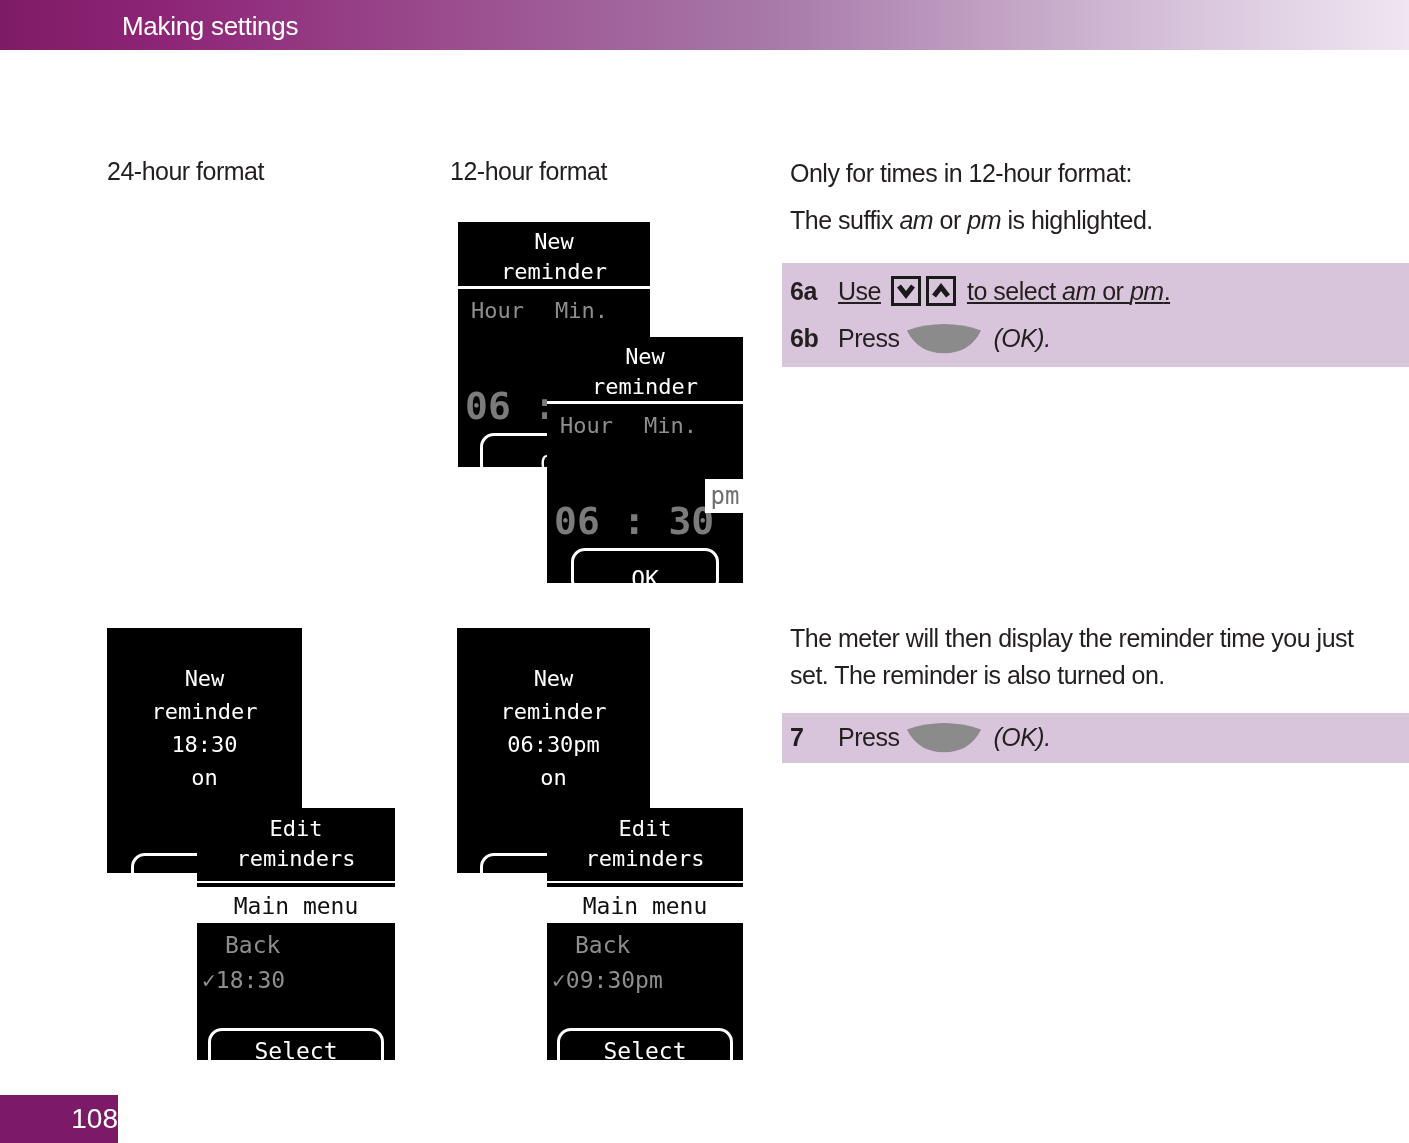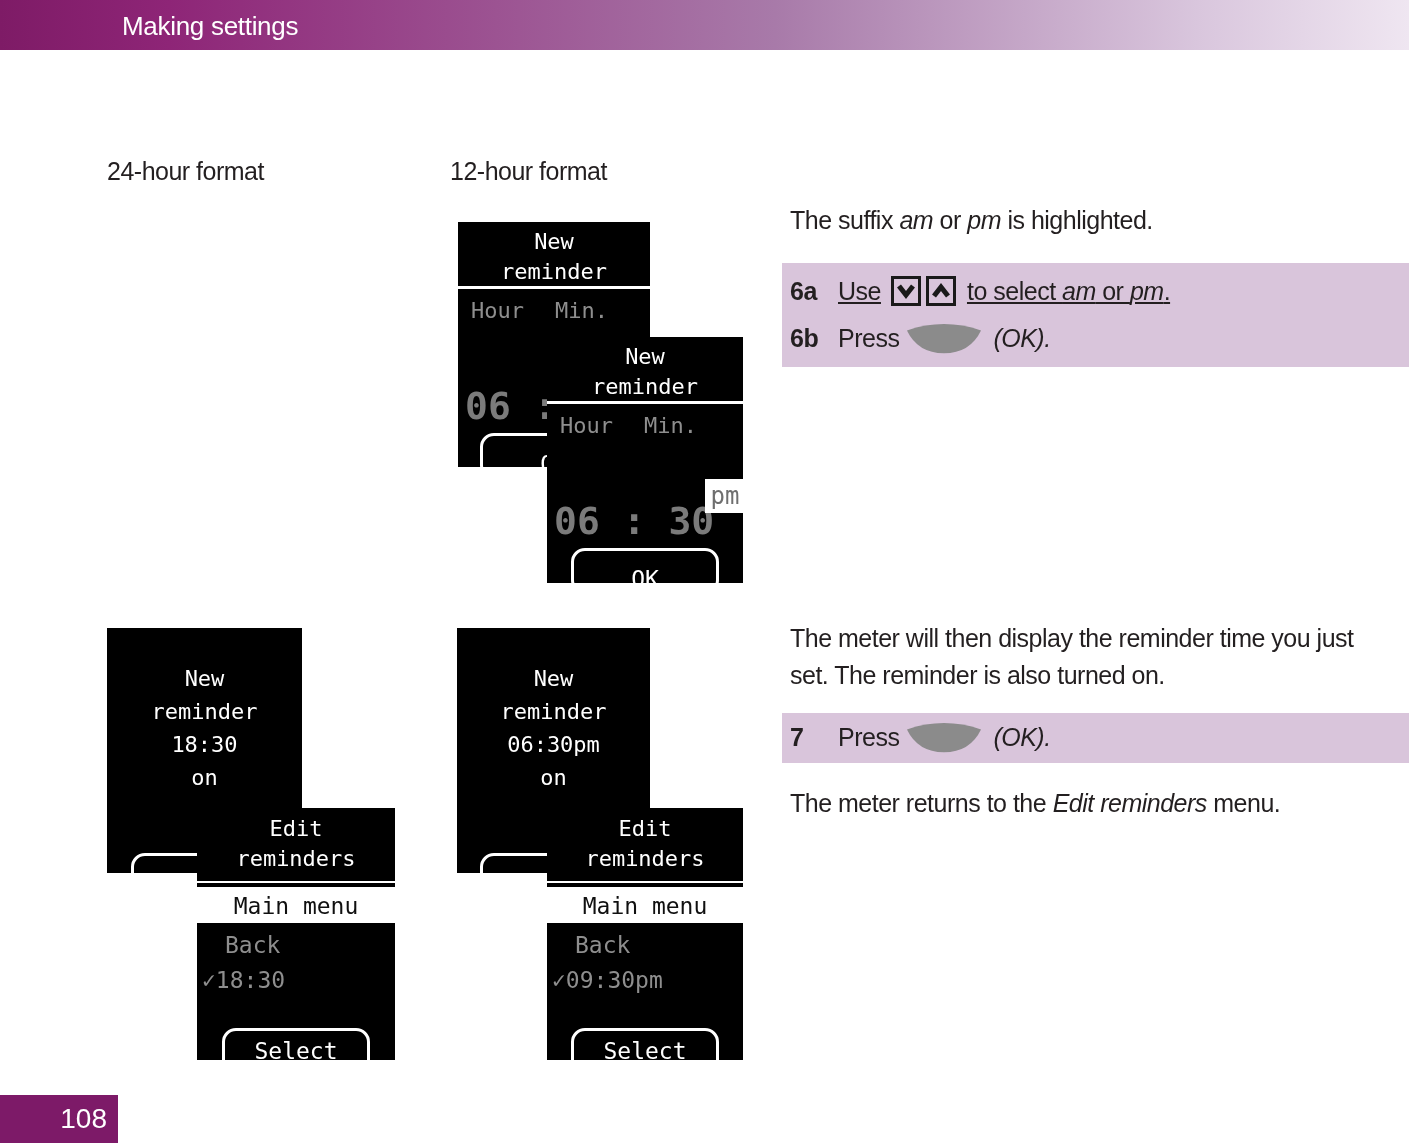--- a/index.html
+++ b/index.html
@@ -91,45 +91,48 @@
     color:#fff; text-align:center; font-size:22px; line-height:30px; padding-top:6px; box-sizing:content-box; }
   .e-dbl { position:absolute; top:73px; left:0; right:0; height:8px; background:#000;
     border-top:2px solid #fff; border-bottom:2px solid #fff; box-sizing:border-box; }
   .e-sel { position:absolute; top:81px; left:0; right:0; height:34px; background:#fff;
     color:#101010; text-align:center; font-size:23px; line-height:34px; }
   .e-body { position:absolute; top:115px; left:0; right:0; bottom:0; background:#000; }
   .e-item1 { position:absolute; top:9px; left:28px; color:#8e8e8e; font-size:23px; }
   .e-item2 { position:absolute; top:44px; left:5px; color:#8e8e8e; font-size:23px; }
   .e-btn {
     position:absolute; left:50%; transform:translateX(-50%); top:105px;
-    width:148px; height:46px; box-sizing:border-box; border:3px solid #fff;
+    width:176px; height:46px; box-sizing:border-box; border:3px solid #fff;
     border-radius:14px; display:flex; align-items:flex-start; justify-content:center;
     font-size:23px; padding-top:7px; color:#fff;
   }
 
   
   .page-num {
     position:absolute; left:0; top:1095px; width:118px; height:48px;
     background:#7d1a68; color:#fff; font-size:28px;
     display:flex; align-items:center; justify-content:flex-end;
-    padding-right:11px; box-sizing:border-box;
+    box-sizing:border-box;
   }
 </style>
 </head>
 <body>
 
 <div class="page">
 
   <div class="header-bar">
     <div class="header-title">Making settings</div>
   </div>
 
   <div class="col-head" style="left:107px; top:157px;">24-hour format</div>
   <div class="col-head" style="left:450px; top:157px;">12-hour format</div>
 
+  <div class="txt" style="left:790px; top:155px;">
+    <span>Only for times in 12-hour format:</span>
+  </div>
   <div class="txt" style="left:790px; top:202px;">
     <span class="seg">The suffix </span><span class="it seg">am</span><span class="seg"> or </span><span class="it seg">pm</span><span class="seg"> is highlighted.</span>
   </div>
 
   <div class="band band-6">
     <div class="step-row" style="top:13px;">
       <span class="stepnum">6a</span>
       <span class="seg" style="margin-right:10px;text-decoration:underline;">Use</span>
       <span class="key"><svg viewBox="0 0 24 24">
             <polyline points="5,7 12,16 19,7" fill="none" stroke="#1a1a1a" stroke-width="5"></polyline>
@@ -191,23 +194,20 @@
     <div class="step-row" style="top:8px;">
       <span class="stepnum">7</span>
       <span class="seg">Press</span>
       <span class="okkey"><svg viewBox="0 0 90 38">
             <path d="M1,10 Q45,-5 89,10 Q76,37 45,37 Q14,37 1,10 Z" fill="#8b8b8b"></path>
           </svg></span>
       <span class="it seg">(OK).</span>
     </div>
   </div>
 
-  <div class="txt" style="left:790px; top:785px;">
-    <span class="seg">The meter returns to the </span><span class="it seg">Edit reminders</span><span class="seg"> menu.</span>
-  </div>
 
   <div class="lcd z1" style="left:107px; top:628px; width:195px; height:245px;">
     <div class="lcd-centerlines">
       <div>New</div>
       <div>reminder</div>
       <div>18:30</div>
       <div>on</div>
     </div>
     <div class="lcd-btn btn-c">
         <span>OK</span>

